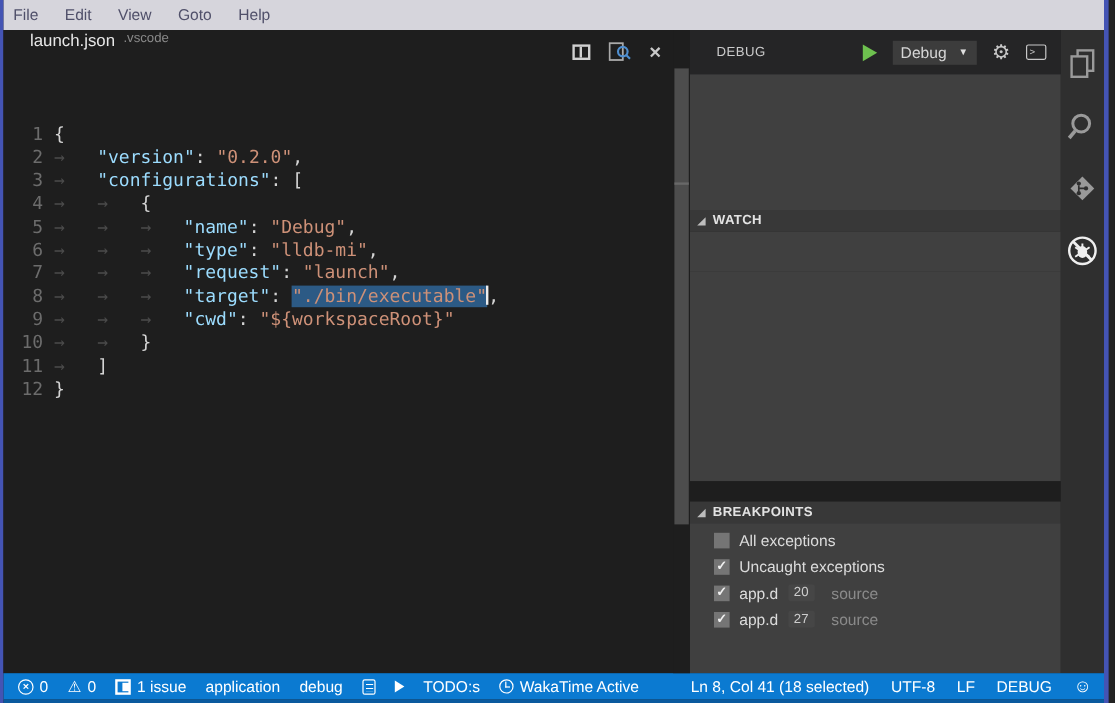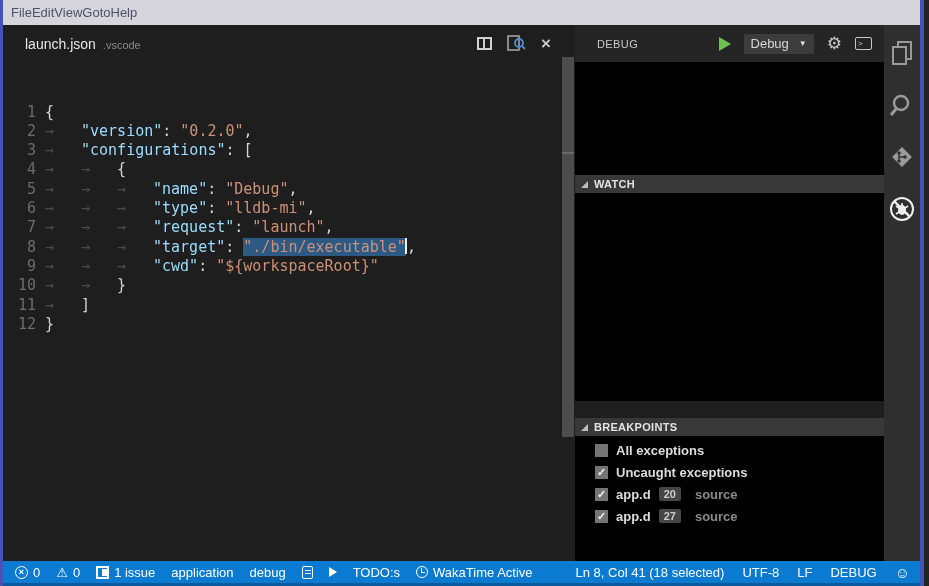--- a/index.html
+++ b/index.html
@@ -7,29 +7,29 @@
               font-family:"Liberation Sans", sans-serif; }
   .window { width:929px; height:586px; display:flex; flex-direction:row; }
   .edge-left { width:3px; background:#4454b4; flex:none; }
   .edge-right { width:9px; flex:none; display:flex; }
   .edge-right .blue { width:4px; background:#4454b4; }
   .edge-right .dark { width:5px; background:#232323; }
   .content-col { width:917px; flex:none; display:flex; flex-direction:column; }
 
   
   .menubar { height:25px; background:#d6d5dc; display:flex; align-items:center;
-             padding-left:8px; flex:none; }
+             padding-left:8px; gap:22px; flex:none; }
   .menubar span { font-size:13px; color:#50506a; cursor:default; }
 
   
   .main { height:536px; flex:none; display:flex; flex-direction:row; background:#1e1e1e; }
 
   
   .editor-region { width:558px; flex:none; display:flex; flex-direction:column; background:#1e1e1e; }
-  .tabbar { height:37px; flex:none; display:flex; align-items:center; padding:0 10px 0 22px; }
+  .tabbar { height:37px; flex:none; display:flex; padding:0 10px 0 22px; }
   .tab-title { color:#e8e8e8; font-size:14px; }
   .tab-detail { color:#8a8a8a; font-size:11px; margin-left:7px; position:relative; top:1px; }
   .tab-actions { margin-left:auto; display:flex; align-items:center; gap:15px; }
   .icon-split { width:15px; height:13px; border:2px solid #d0d0d0; position:relative; }
   .icon-split::after { content:''; position:absolute; left:4px; top:0; width:2px; height:9px; background:#d0d0d0; }
   .icon-close { color:#c8c8c8; font-size:17px; line-height:13px; font-weight:bold; }
 
   .code { flex:1; padding-top:2px; font-family:"DejaVu Sans Mono", monospace;
           font-size:15px; line-height:19.3px; white-space:pre; overflow:hidden; }
   .code-line { height:19.3px; }
@@ -60,21 +60,21 @@
   .cfg-dropdown .label { color:#d6d6d6; font-size:13px; }
   .cfg-dropdown .arrow { color:#e0e0e0; font-size:8px; }
   .icon-gear { color:#c8c8c8; font-size:17px; line-height:17px; }
   .icon-console { width:17px; height:13px; border:1px solid #c8c8c8; border-radius:2px;
                   color:#c8c8c8; font-size:8px; line-height:11px; padding-left:2px; }
 
   .section-header { height:18px; flex:none; background:#383838; display:flex; align-items:center;
                     padding-left:6px; gap:6px; }
   .twistie { width:0; height:0; border-left:7px solid transparent; border-bottom:7px solid #bdbdbd; }
   .section-label { font-size:11px; font-weight:bold; color:#e3e3e3; letter-spacing:0.3px; }
-  .section-body { background:#000000; flex:none;font-weight:bold; }
+  .section-body { background:#404040; flex:none; }
   .body-vars { height:113px; } .body-watch { height:33px; } .body-stack { height:175px; }
   .section-gap { height:17px; background:#1e1e1e; flex:none; }
   .body-breakpoints { flex:1; padding-top:3px; }
 
   .bp-row { height:22px; display:flex; align-items:center; padding-left:20px; gap:8px; }
   .cb { width:13px; height:13px; background:#757575; flex:none; font-size:11px; line-height:13px;
         text-align:center; color:#f0f0f0; }
   .cb.checked::after { content:'✓'; font-weight:bold; }
   .bp-label { font-size:13px; color:#dcdcdc; }
   .bp-badge { font-size:11px; color:#cccccc; background:#464646; padding:1px 5px; border-radius:2px; }

